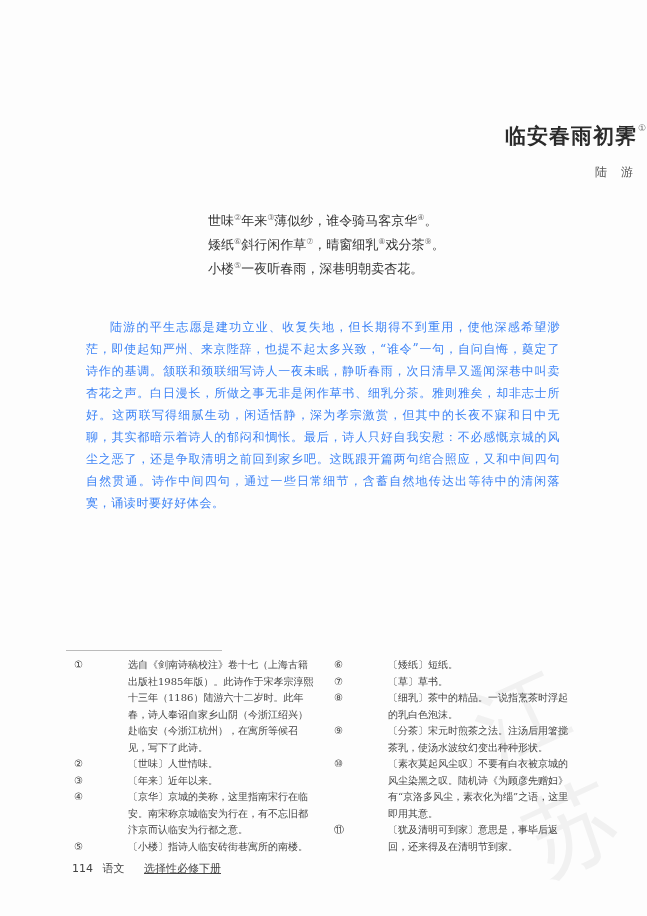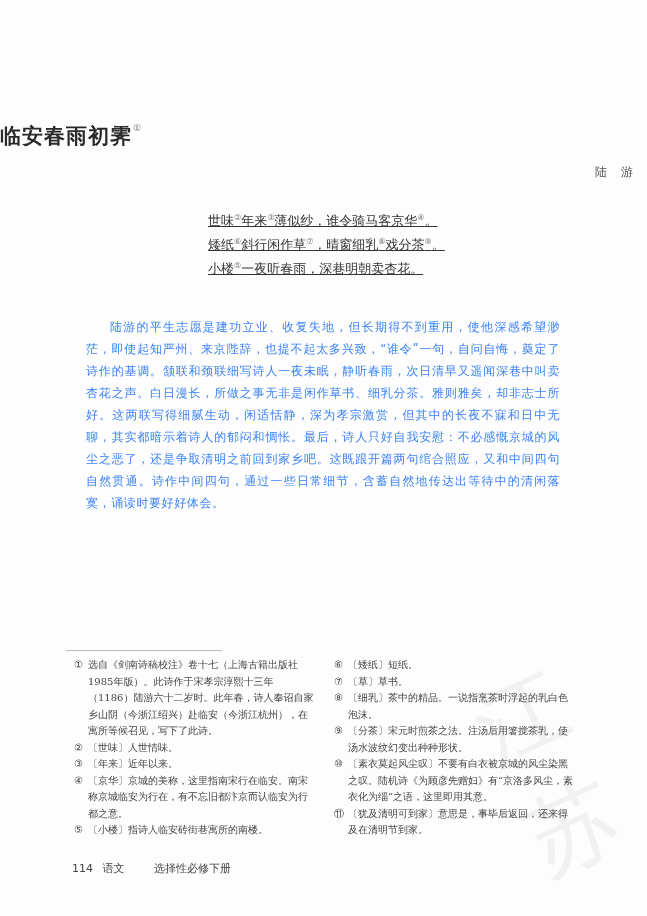--- a/index.html
+++ b/index.html
@@ -6,64 +6,64 @@
     body {
       width: 647px; height: 916px;
       background: #fdfdfd;
       position: relative;
       overflow: hidden;
       font-family: "DejaVu Serif", "Liberation Serif", serif;
       color: #333;
     }
     .title {
       position: absolute; left: 0; width: 647px; top: 122px;
-      text-align: left;
+      text-align: right;
       font-size: 21px; font-weight: bold; color: #2a2a2a;
       letter-spacing: 1px;
     }
     .title sup { font-size: 9px; font-weight: normal; color: #666; vertical-align: 12px; margin-left: 1px; }
     .author {
       position: absolute; left: 0; width: 647px; top: 164px;
       text-align: right; font-size: 12px; color: #555; letter-spacing: 14px;
       text-indent: 14px;
     }
     .poem {
       position: absolute; left: 208px; top: 207px;
-      font-size: 13px; line-height: 21px; color: #333; text-decoration: underline;
+      font-size: 13px; line-height: 21px; color: #333;
     }
     .poem sup { font-size: 8px; color: #777; vertical-align: 5px; }
     .commentary {
       position: absolute; left: 86px; top: 316px; width: 474px;
       font-size: 12px; line-height: 22px; color: #3b82f6;
       text-indent: 24px; text-align: justify; letter-spacing: 0.6px;
     }
     .fn-rule {
       position: absolute; left: 66px; top: 650px; width: 156px; height: 1px; background: #bbb;
     }
     .footnotes-left {
       position: absolute; left: 74px; top: 657px; width: 240px;
       font-size: 10px; line-height: 16.5px; color: #444;
     }
     .footnotes-right {
       position: absolute; left: 334px; top: 657px; width: 240px;
       font-size: 10px; line-height: 16.5px; color: #444;
     }
     .fn { display: flex; }
     .fn .num { flex: 0 0 14px; }
-    .fn .body { flex: 1; }
+    .fn .body { flex: 1; margin-left: 40px; }
     .watermark {
       position: absolute; left: 500px; top: 640px; font-size: 90px; color: #f1f1f1;
       transform: rotate(-25deg); pointer-events: none; font-family: "DejaVu Sans", sans-serif;
     }
     .footer {
       position: absolute; left: 72px; top: 861px;
       font-size: 11px; color: #444;
     }
     .footer .pg { font-family: "DejaVu Sans", sans-serif; margin-right: 6px; margin-top: 41px; }
-    .footer .book { margin-left: 26px; }
+    .footer .book { margin-left: 16px; text-decoration: underline; }
   </style>
 </head>
 <body>
 
 <div class="title"><span>临安春雨初霁</span><sup>①</sup></div>
 
 <div class="author">陆游</div>
 
 <div class="poem" id="poem-body">
     <div><span>世味</span><sup>②</sup><span>年来</span><sup>③</sup><span>薄似纱，谁令骑马客京华</span><sup>④</sup><span>。</span></div>

